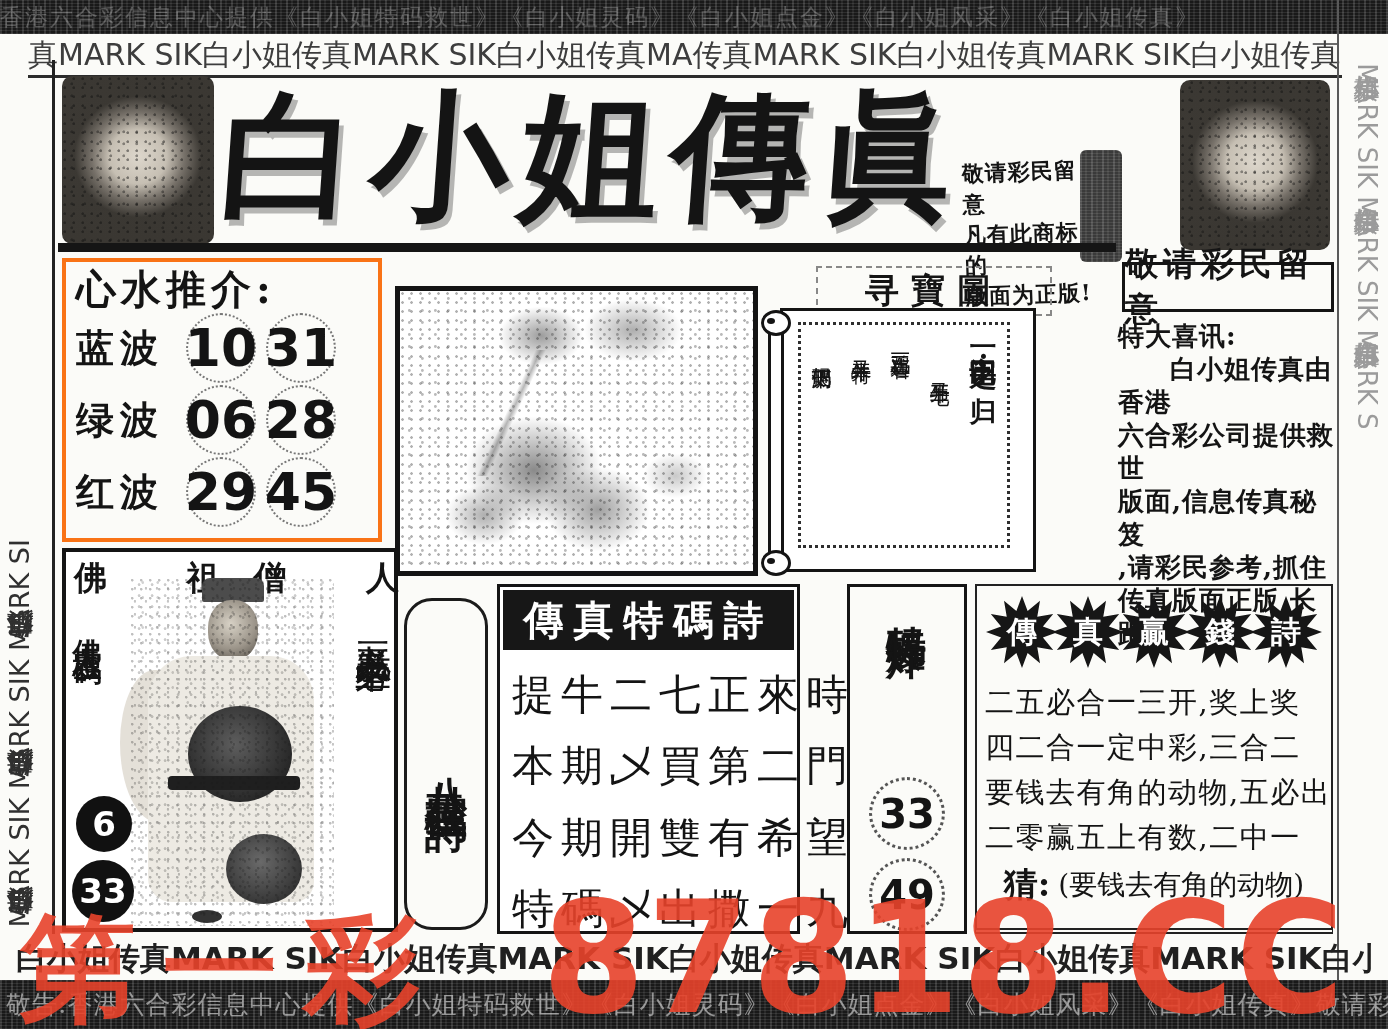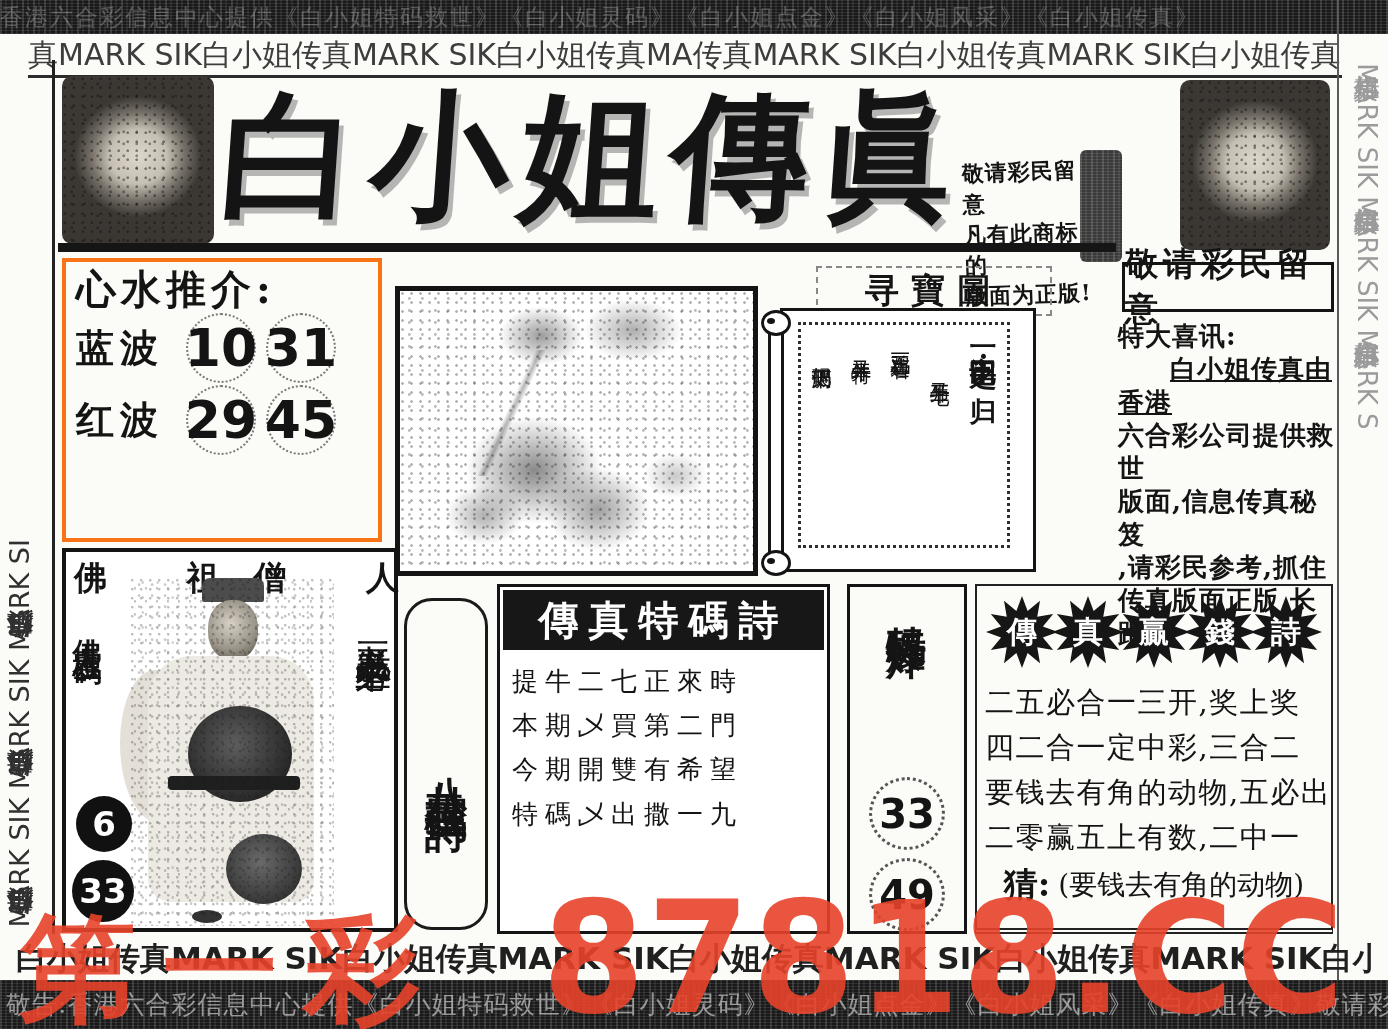--- a/index.html
+++ b/index.html
@@ -97,21 +97,21 @@
   #scroll-main{font-size:27px;font-weight:bold;letter-spacing:2px;}
   .scroll-col{font-size:20px;letter-spacing:1px;}
   #scroll-col2{padding-top:34px;}
   #scroll-col3{padding-top:6px;}
   #scroll-col4{padding-top:12px;}
   #scroll-col5{padding-top:18px;}
   
   #issue-box{left:1122px;top:262px;width:212px;height:50px;border:3px solid #141414;box-sizing:border-box;
     display:flex;align-items:center;justify-content:center;font-size:33px;font-weight:bold;letter-spacing:5px;}
   #announce{left:1118px;top:320px;width:220px;height:252px;font-size:26px;line-height:1.27;letter-spacing:1px;font-weight:600;}
-  #announce .indent{text-indent:2em;text-decoration:underline;}
+  #announce .indent{text-indent:2em;}
   #announce .fade{opacity:.45;}
   
   #buddha-box{left:62px;top:548px;width:336px;height:384px;border:4px solid #141414;box-sizing:border-box;background:#fff;}
   #buddha-top{position:absolute;left:8px;right:8px;top:4px;display:flex;justify-content:space-between;
     font-size:33px;font-weight:bold;}
   #buddha-top span{letter-spacing:34px;white-space:nowrap;}
   #buddha-left-col{position:absolute;left:6px;top:64px;font-size:29px;font-weight:bold;letter-spacing:6px;}
   #buddha-right-col{position:absolute;right:2px;top:62px;font-size:36px;letter-spacing:2px;}
   .ball{position:absolute;background:#111;color:#fff;border-radius:50%;display:flex;align-items:center;justify-content:center;
     font-family:"DejaVu Sans","Liberation Sans",sans-serif;font-weight:bold;}
@@ -130,25 +130,25 @@
     background:radial-gradient(circle at 45% 40%, #5d5d5d 0%, #222 80%);}
   #fig-belt{position:absolute;left:38px;top:198px;width:132px;height:14px;background:#1f1f1f;border-radius:4px;}
   #fig-knee{position:absolute;left:96px;top:256px;width:76px;height:70px;border-radius:50%;
     background:radial-gradient(circle at 45% 40%, #6a6a6a 0%, #2c2c2c 85%);}
   #fig-foot{position:absolute;left:62px;top:332px;width:30px;height:13px;background:#333;border-radius:50%;}
   #fig-grain{position:absolute;inset:0;opacity:.55;}
   
   #bagua-box{left:404px;top:598px;width:84px;height:332px;border:3px solid #1b1b1b;border-radius:28px;box-sizing:border-box;
     display:flex;align-items:center;justify-content:center;font-size:42px;font-weight:bold;letter-spacing:8px;}
   
-  #special-box{left:497px;top:584px;width:333px;height:350px;border:3px solid #141414;box-sizing:border-box;background:#fff;}
+  #special-box{left:497px;top:584px;width:303px;height:350px;border:3px solid #141414;box-sizing:border-box;background:#fff;}
   #special-header{margin:3px;height:60px;background:#171717;color:#fff;display:flex;align-items:center;justify-content:center;
     font-size:40px;font-weight:bold;letter-spacing:10px;}
   #special-body{padding:6px 12px;}
-  .poem-line{font-size:26px;letter-spacing:7px;line-height:1.7;white-space:nowrap;}
+  .poem-line{font-size:42px;letter-spacing:7px;line-height:1.7;white-space:nowrap;}
   
   #explosion-box{left:847px;top:584px;width:120px;height:350px;border:3px solid #141414;box-sizing:border-box;
     display:flex;flex-direction:column;align-items:center;padding-top:6px;}
   #explosion-title{writing-mode:vertical-rl;text-orientation:upright;font-size:40px;font-weight:bold;letter-spacing:5px;height:184px;}
   .boom-circle{width:70px;height:70px;border:3px dotted #555;border-radius:50%;display:flex;align-items:center;justify-content:center;
     font-family:"DejaVu Sans","Liberation Sans",sans-serif;font-size:40px;font-weight:bold;margin-top:8px;}
   
   #win-box{left:975px;top:584px;width:358px;height:350px;border:2px solid #222;border-bottom:6px double #222;box-sizing:border-box;
     padding:2px 8px;}
   #stars-row{display:flex;justify-content:center;align-items:center;height:88px;}
@@ -191,20 +191,25 @@
   <div id="smudge" class="abs noise-dark"></div>
   <div id="photo-right" class="abs photo"></div>
   <div id="title-rule" class="abs"></div>
 
   <div id="tips-box" class="abs">
     <div id="tips-title">心水推介:</div>
     <div class="tips-row">
       <span class="tips-label">蓝波</span>
       <span class="num-circle">10</span>
       <span class="num-circle">31</span>
+    </div>
+    <div class="tips-row">
+      <span class="tips-label">绿波</span>
+      <span class="num-circle">06</span>
+      <span class="num-circle">28</span>
     </div>
     <div class="tips-row">
       <span class="tips-label">红波</span>
       <span class="num-circle">29</span>
       <span class="num-circle">45</span>
     </div>
   </div>
 
   <div id="flower-box" class="abs"></div>
 

